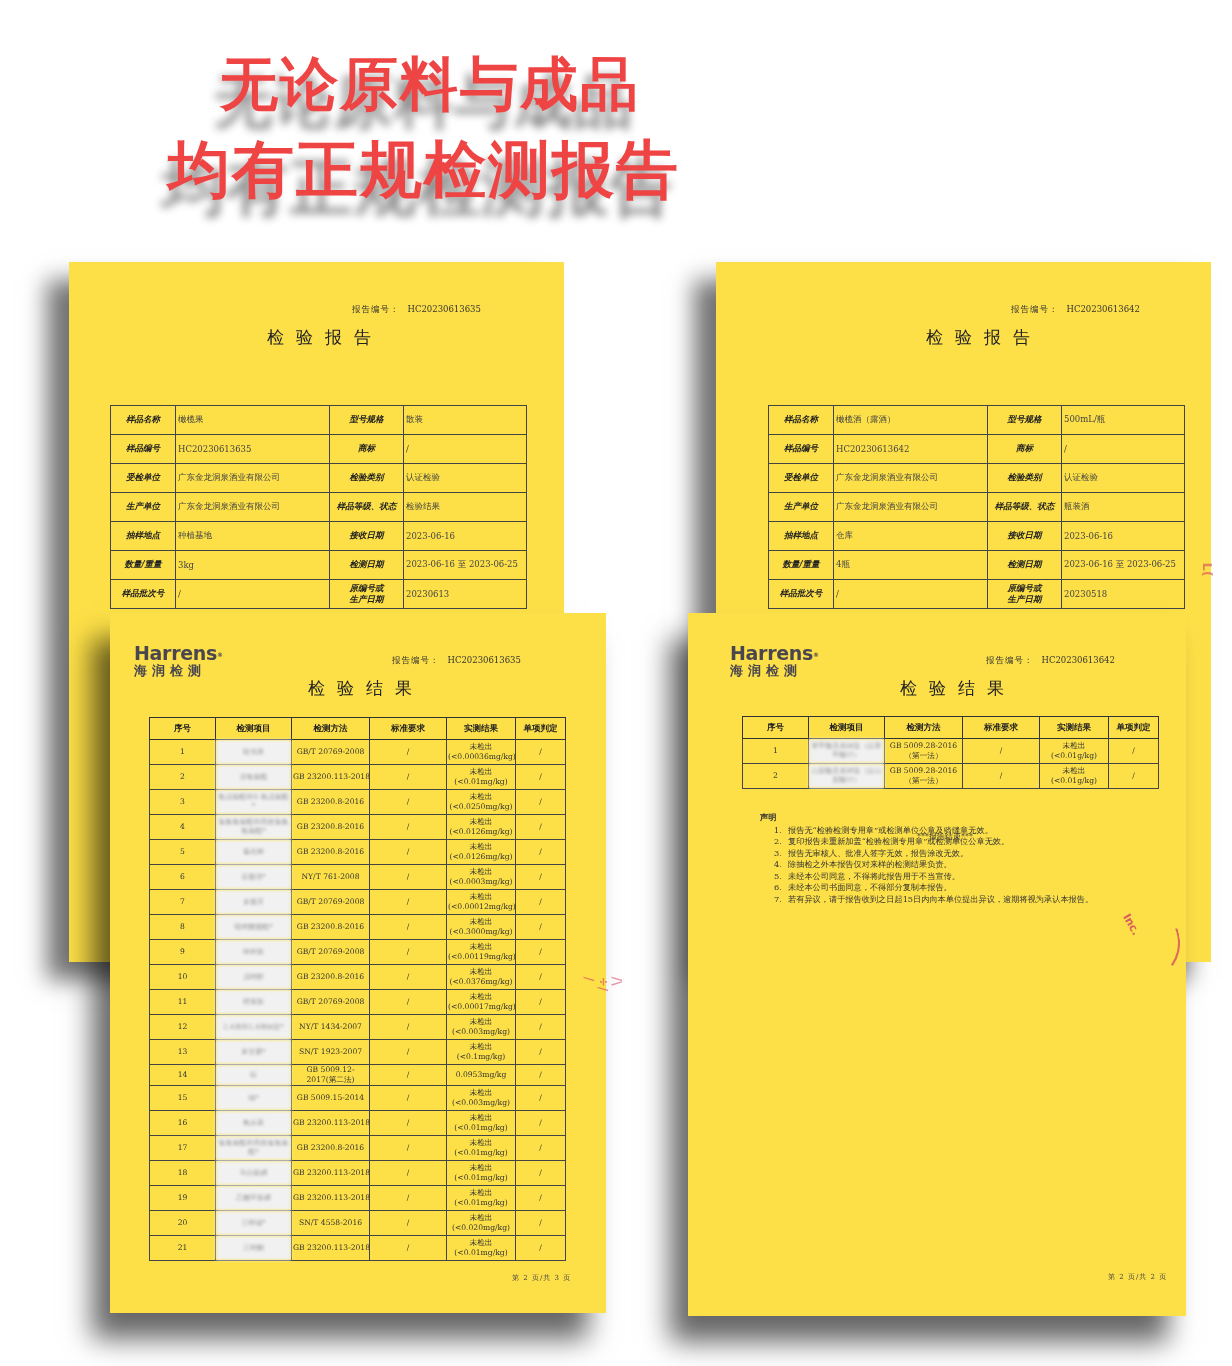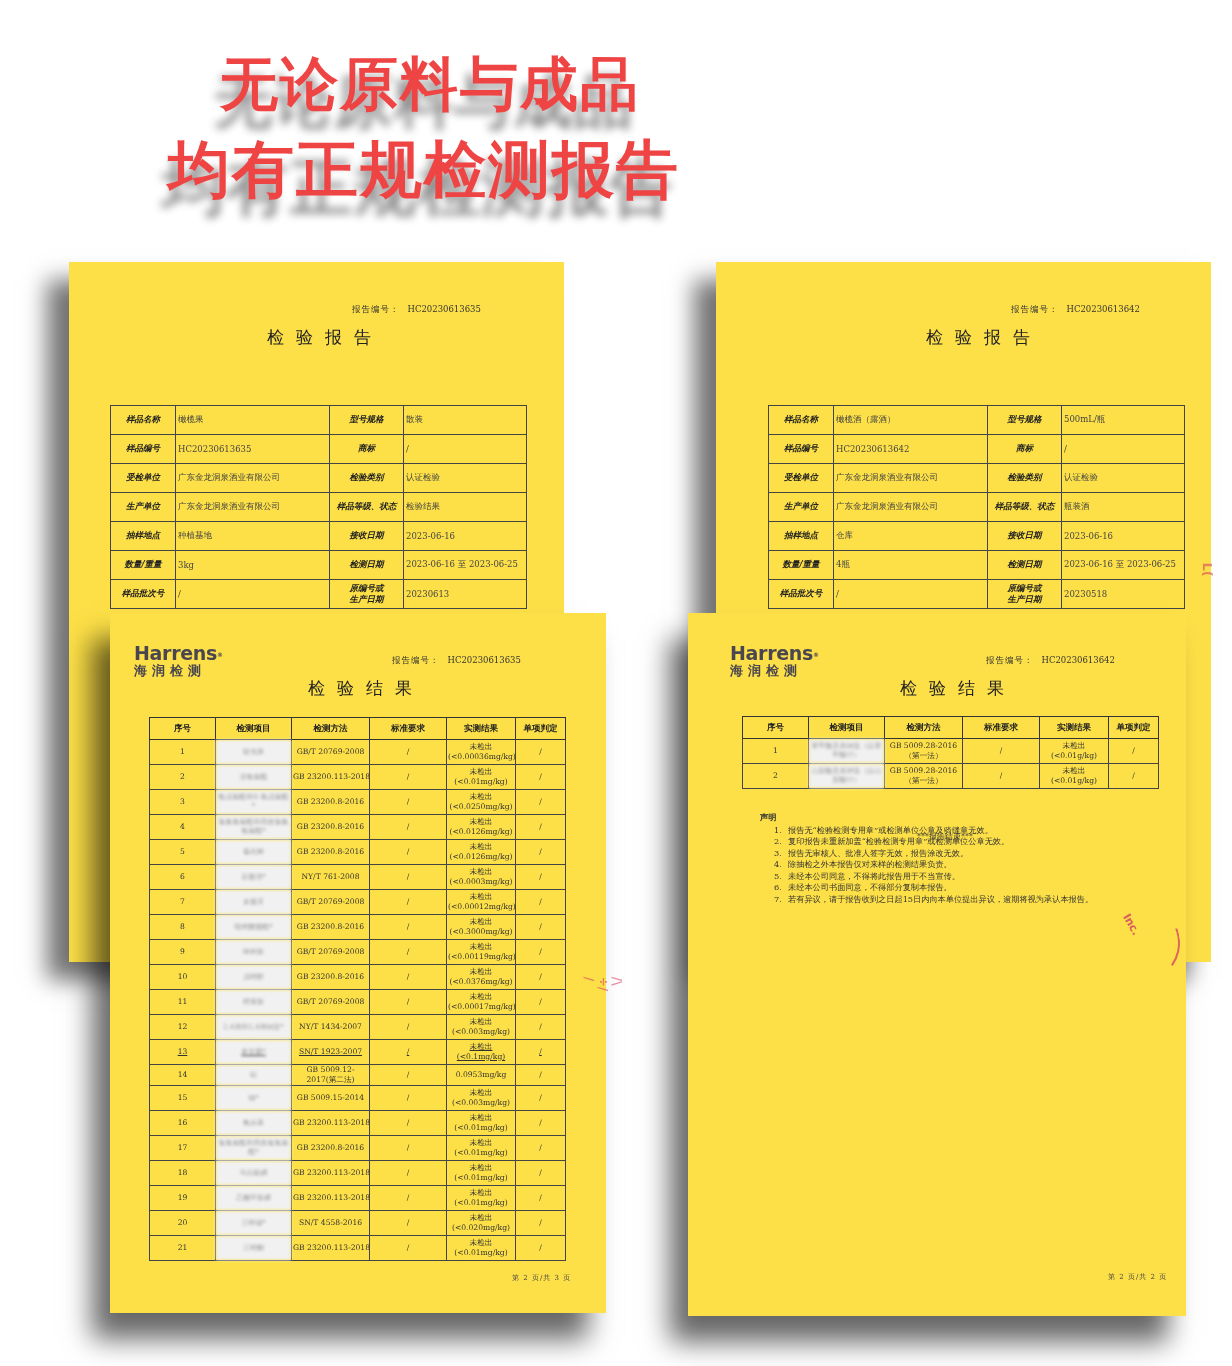--- a/index.html
+++ b/index.html
@@ -373,21 +373,21 @@
           <td>
             <div>NY/T 1434-2007</div>
           </td>
           <td>/</td>
           <td>
             <div>未检出</div>
             <div>(&lt;0.003mg/kg)</div>
           </td>
           <td>/</td>
         </tr>
-        <tr style="height: 25px; text-decoration: underline;">
+        <tr style="height: 25px;">
           <td>13</td>
           <td class="item">草甘膦*</td>
           <td>
             <div>SN/T 1923-2007</div>
           </td>
           <td>/</td>
           <td>
             <div>未检出</div>
             <div>(&lt;0.1mg/kg)</div>
           </td>

